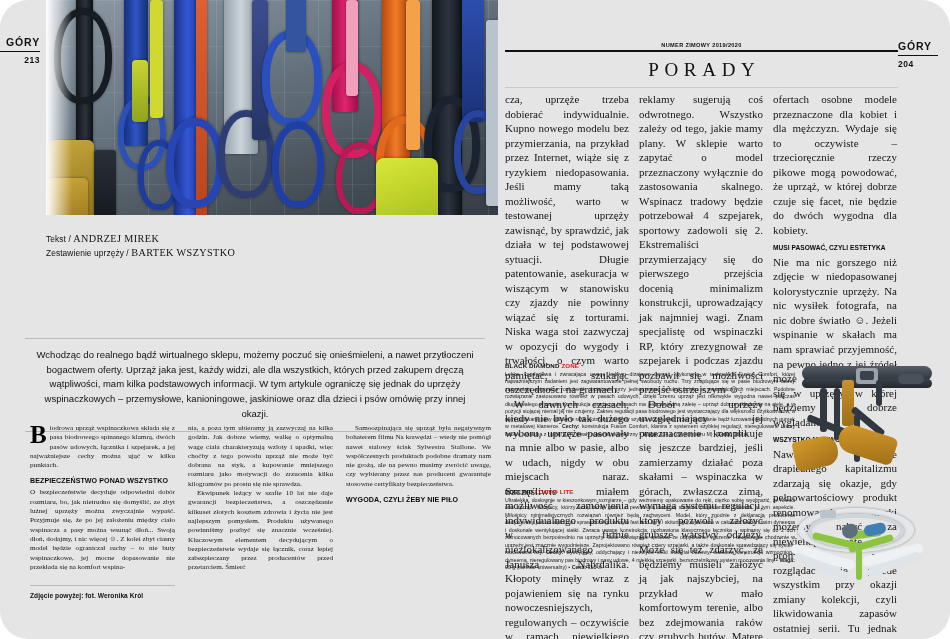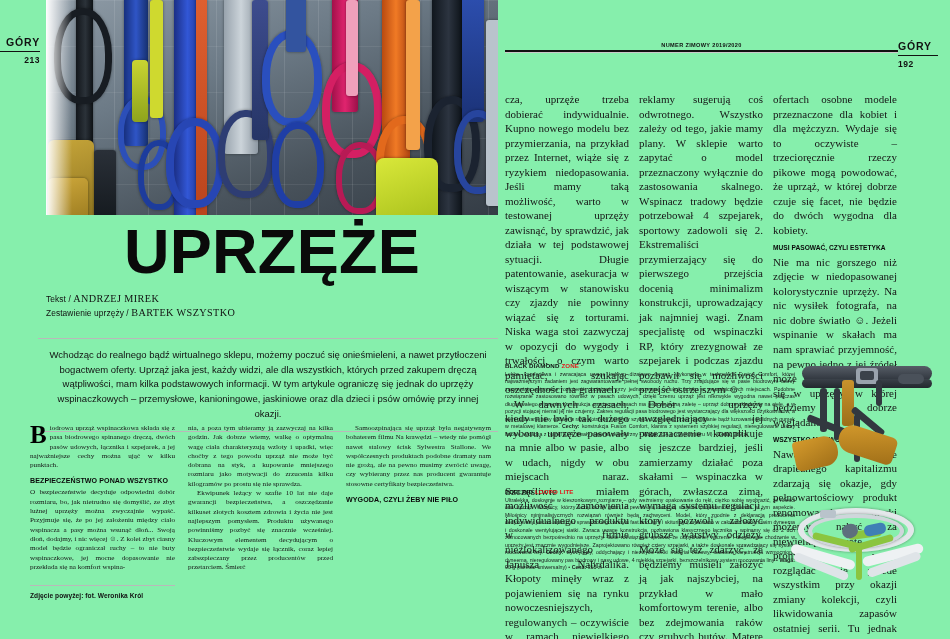--- a/index.html
+++ b/index.html
@@ -2,21 +2,21 @@
 <html><head>
 <meta charset="utf-8">
 <style>
   * { box-sizing: border-box; margin: 0; padding: 0; }
   html, body {
     width: 950px; height: 639px;
     background: #ffffff;
     font-family: "Liberation Sans", sans-serif;
     overflow: hidden;
   }
-  .spread { position: relative; width: 950px; height: 639px; background: #86efac; }
+  .spread { position: relative; width: 950px; height: 639px; background: #e5e5e5; border-radius: 28px; }
 
   
   .page-left { position: absolute; left: 0; top: 0; width: 498px; height: 639px; }
 
   .photo-hero {
     position: absolute; left: 46px; top: 0; width: 452px; height: 215px;
     overflow: hidden;
     background: #2a3038;
   }
   .photo-hero .wall {
@@ -57,21 +57,21 @@
     font-size: 23.5px; font-weight: 700; letter-spacing: -.004em;
     color: #0a0a0a;
   }
   .credits { margin-top: 11px; text-align: left; padding-right: 18px; }
   .credit-line { font-size: 8.4px; color: #111; margin-bottom: 3px; letter-spacing: .01em; }
   .credit-line .cap {
     font-family: "Liberation Serif", serif; font-size: 10.2px; letter-spacing: .04em;
   }
 
   .rule-thin { height: 1px; background: #b9b9b9; }
-  .lead-wrap { position: absolute; left: 38px; top: 338px; width: 460px; }
+  .lead-wrap { position: absolute; left: 25px; top: 338px; width: 460px; }
   .lead-text {
     font-size: 9.5px; line-height: 1.55; text-align: center; color: #111;
     padding: 9px 6px 9px 6px;
   }
 
   .cols-left {
     position: absolute; left: 30px; top: 424px; width: 462px; height: 160px;
     display: flex; gap: 13px;
   }
   .col { width: 145px; }
@@ -198,42 +198,41 @@
       <div class="photo-grad-l"></div>
     </div>
 
     <div class="folio-left">
       <div class="folio-brand">GÓRY</div>
       <div class="folio-rule"></div>
       <div class="folio-num">213</div>
     </div>
 
     <div class="title-block">
-      <div class="headline">UPRZĘŻE</div>
       <div class="credits">
         <div class="credit-line">
           <span>Tekst /</span>
           <span class="cap">ANDRZEJ MIREK</span>
         </div>
         <div class="credit-line">
           <span>Zestawienie uprzęży /</span>
           <span class="cap">BARTEK WSZYSTKO</span>
         </div>
       </div>
     </div>
 
     <div class="lead-wrap">
       <div class="rule-thin"></div>
       <div class="lead-text">Wchodząc do realnego bądź wirtualnego sklepu, możemy poczuć się onieśmieleni, a nawet przytłoczeni bogactwem oferty. Uprząż jaka jest, każdy widzi, ale dla wszystkich, których przed zakupem dręczą wątpliwości, mam kilka podstawowych informacji. W tym artykule ograniczę się jednak do uprzęży wspinaczkowych – przemysłowe, kanioningowe, jaskiniowe oraz dla dzieci i psów omówię przy innej okazji.</div>
       <div class="rule-thin"></div>
     </div>
 
     <div class="cols-left">
       <div class="col">
-        <p class="first"><span class="dropcap">B</span><span>iodrowa uprząż wspinaczkowa składa się z pasa biodrowego spinanego dręczą, dwóch pasów udowych, łącznika i szpejarek, a jej najważniejsze cechy można ująć w kilku punktach.</span></p>
+        <p class="first"><span class="dropcap">B</span><span>iodrowa uprząż wspinaczkowa składa się z pasa biodrowego spinanego klamrą, dwóch pasów udowych, łącznika i szpejarek, a jej najważniejsze cechy można ująć w kilku punktach.</span></p>
         <h4>BEZPIECZEŃSTWO PONAD WSZYSTKO</h4>
         <p class="first">O bezpieczeństwie decyduje odpowiedni dobór rozmiaru, bo, jak nietrudno się domyślić, ze zbyt luźnej uprzęży można zwyczajnie wypaść. Przyjmuje się, że po jej założeniu między ciało wspinacza a pasy można wsunąć dłoń... Swoją dłoń, dodajmy, i nic więcej ☺. Z kolei zbyt ciasny model będzie ograniczał ruchy – to nie buty wspinaczkowe, jej mocne dopasowanie nie przekłada się na komfort wspina-</p>
       </div>
       <div class="col">
         <p class="first">nia, a poza tym ubieramy ją zazwyczaj na kilka godzin. Jak dobrze wiemy, walkę o optymalną wagę ciała charakteryzują wzloty i upadki, więc choćby z tego powodu uprząż nie może być dobrana na styk, a kupowanie mniejszego rozmiaru jako motywacji do zrzucenia kilku kilogramów po prostu się nie sprawdza.</p>
         <p>Ekwipunek leżący w szafie 10 lat nie daje gwarancji bezpieczeństwa, a oszczędzanie kilkuset złotych kosztem zdrowia i życia nie jest najlepszym pomysłem. Produktu używanego powinniśmy pozbyć się znacznie wcześniej. Kluczowym elementem decydującym o bezpieczeństwie wydaje się łącznik, coraz lepiej zabezpieczany przez producentów przed przetarciem. Śmierć</p>
       </div>
       <div class="col">
         <p>Samoozpinająca się uprząż była negatywnym bohaterem filmu Na krawędzi – wtedy nie pomógł nawet stalowy ścisk Sylwestra Stallone. We współczesnych produktach podobne dramaty nam nie grożą, ale na pewno musimy zwrócić uwagę, czy wybierany przez nas producent gwarantuje stosowne certyfikaty bezpieczeństwa.</p>
         <h4>WYGODA, CZYLI ŻEBY NIE PIŁO</h4>
@@ -242,27 +241,28 @@
 
     <div class="credit-rule"></div>
     <div class="credit-photo">Zdjęcie powyżej: fot. Weronika Król</div>
   </div>
 
   <div class="page-right">
 
     <div class="rp-head">
       <div class="rp-issue">NUMER ZIMOWY 2019/2020</div>
       <div class="rp-rule-top"></div>
+      <div class="rp-section">PORADY</div>
       <div class="rp-rule-bot"></div>
     </div>
 
     <div class="folio-right">
       <div class="folio-brand">GÓRY</div>
       <div class="folio-rule"></div>
-      <div class="folio-num">192</div>
+      <div class="folio-num">204</div>
     </div>
 
     <div class="rp-cols">
       <div class="rcol">
         <p class="first">cza, uprzęże trzeba dobierać indywidualnie. Kupno nowego modelu bez przymierzania, na przykład przez Internet, wiąże się z ryzykiem niedopasowania. Jeśli mamy taką możliwość, warto w testowanej uprzęży zawisnąć, by sprawdzić, jak działa w tej podstawowej sytuacji. Długie patentowanie, asekuracja w wiszącym w stanowisku czy zjazdy nie powinny wiązać się z torturami. Niska waga stoi zazwyczaj w opozycji do wygody i trwałości, o czym warto pamiętać, szukając oszczędności na gramach.</p>
         <p>W dawnych czasach, kiedy nie było tak dużego wyboru, uprzęże pasowały na mnie albo w pasie, albo w udach, nigdy w obu miejscach naraz. Szczęśliwie miałem możliwość zamówienia indywidualnego produktu w firmie niezlokalizowanego Janusza Nabrdalika. Kłopoty minęły wraz z pojawieniem się na rynku nowoczesniejszych, regulowanych – oczywiście w ramach niewielkiego zakresu – modeli.</p>
         <h4>PRZEZNACZENIE, CZYLI KAŻDEMU WEDŁUG POTRZEB</h4>
         <p class="first">Nie ma uprzęży uniwersalnych, nawet wiązać</p>
       </div>
       <div class="rcol">

